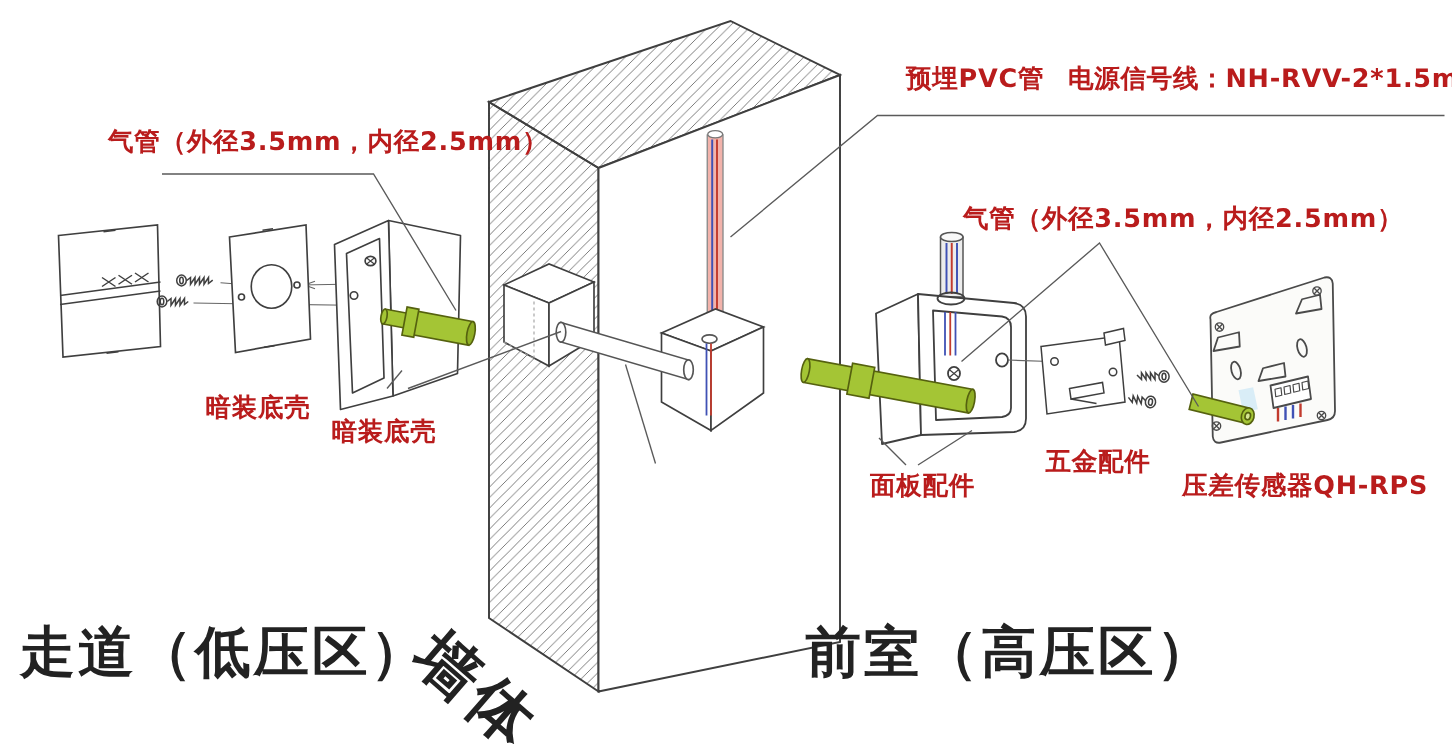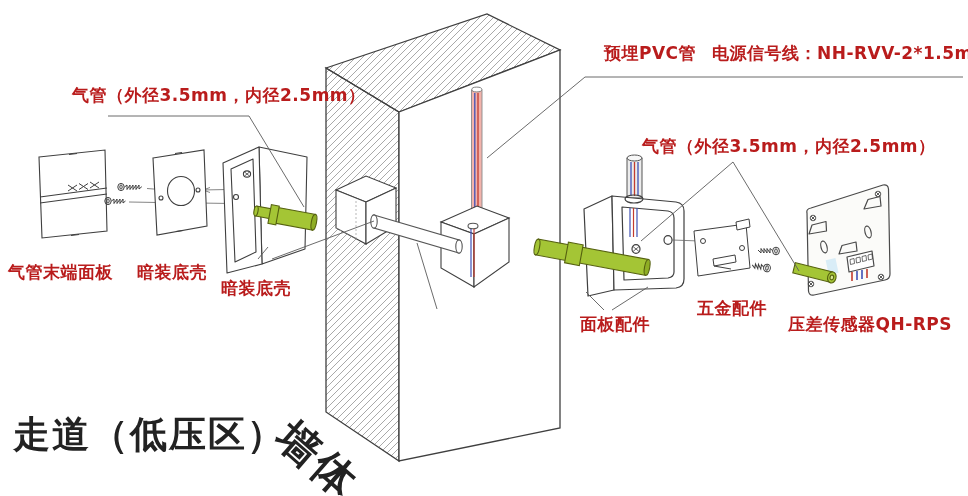--- a/index.html
+++ b/index.html
@@ -202,24 +202,24 @@
     <path d="M437,309 L417,243"></path>
     <path d="M604,310 L586,292 M612,310 L648,287"></path>
   </g>
 </svg>
 
 <div class="lbl" style="left:72px;top:86px">气管（外径3.5mm，内径2.5mm）</div>
 <div class="lbl" style="left:604px;top:44px">预埋PVC管</div>
 <div class="lbl" style="left:712px;top:44px">电源信号线：NH-RVV-2*1.5mm²</div>
 <div class="lbl" style="left:642px;top:137px">气管（外径3.5mm，内径2.5mm）</div>
 
-<div class="lbl" style="left:8px;top:263px">气管末端面板</div>
 <div class="lbl" style="left:137px;top:263px">暗装底壳</div>
 <div class="lbl" style="left:221px;top:279px">暗装底壳</div>
 
 <div class="lbl" style="left:580px;top:315px">面板配件</div>
 <div class="lbl" style="left:697px;top:299px">五金配件</div>
 <div class="lbl" style="left:788px;top:315px">压差传感器QH-RPS</div>
 
 <div class="lbl zone" style="left:13px;top:414px">走道（低压区）</div>
+<div class="lbl zone" style="left:537px;top:414px">前室（高压区）</div>
 <div class="lbl" id="wall-label" style="left:299px;top:412px">墙体</div>
 
 </div>
 
 </body></html>

